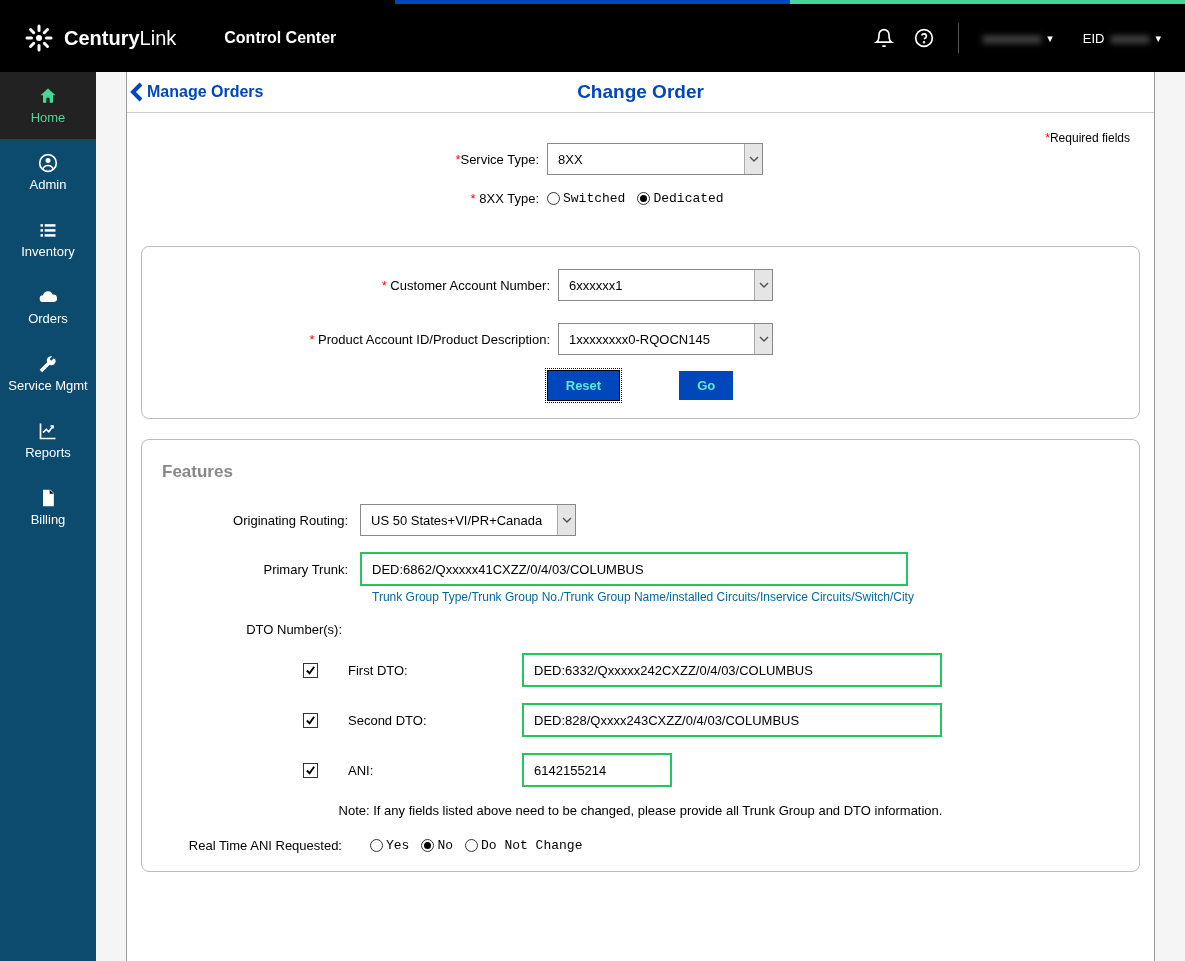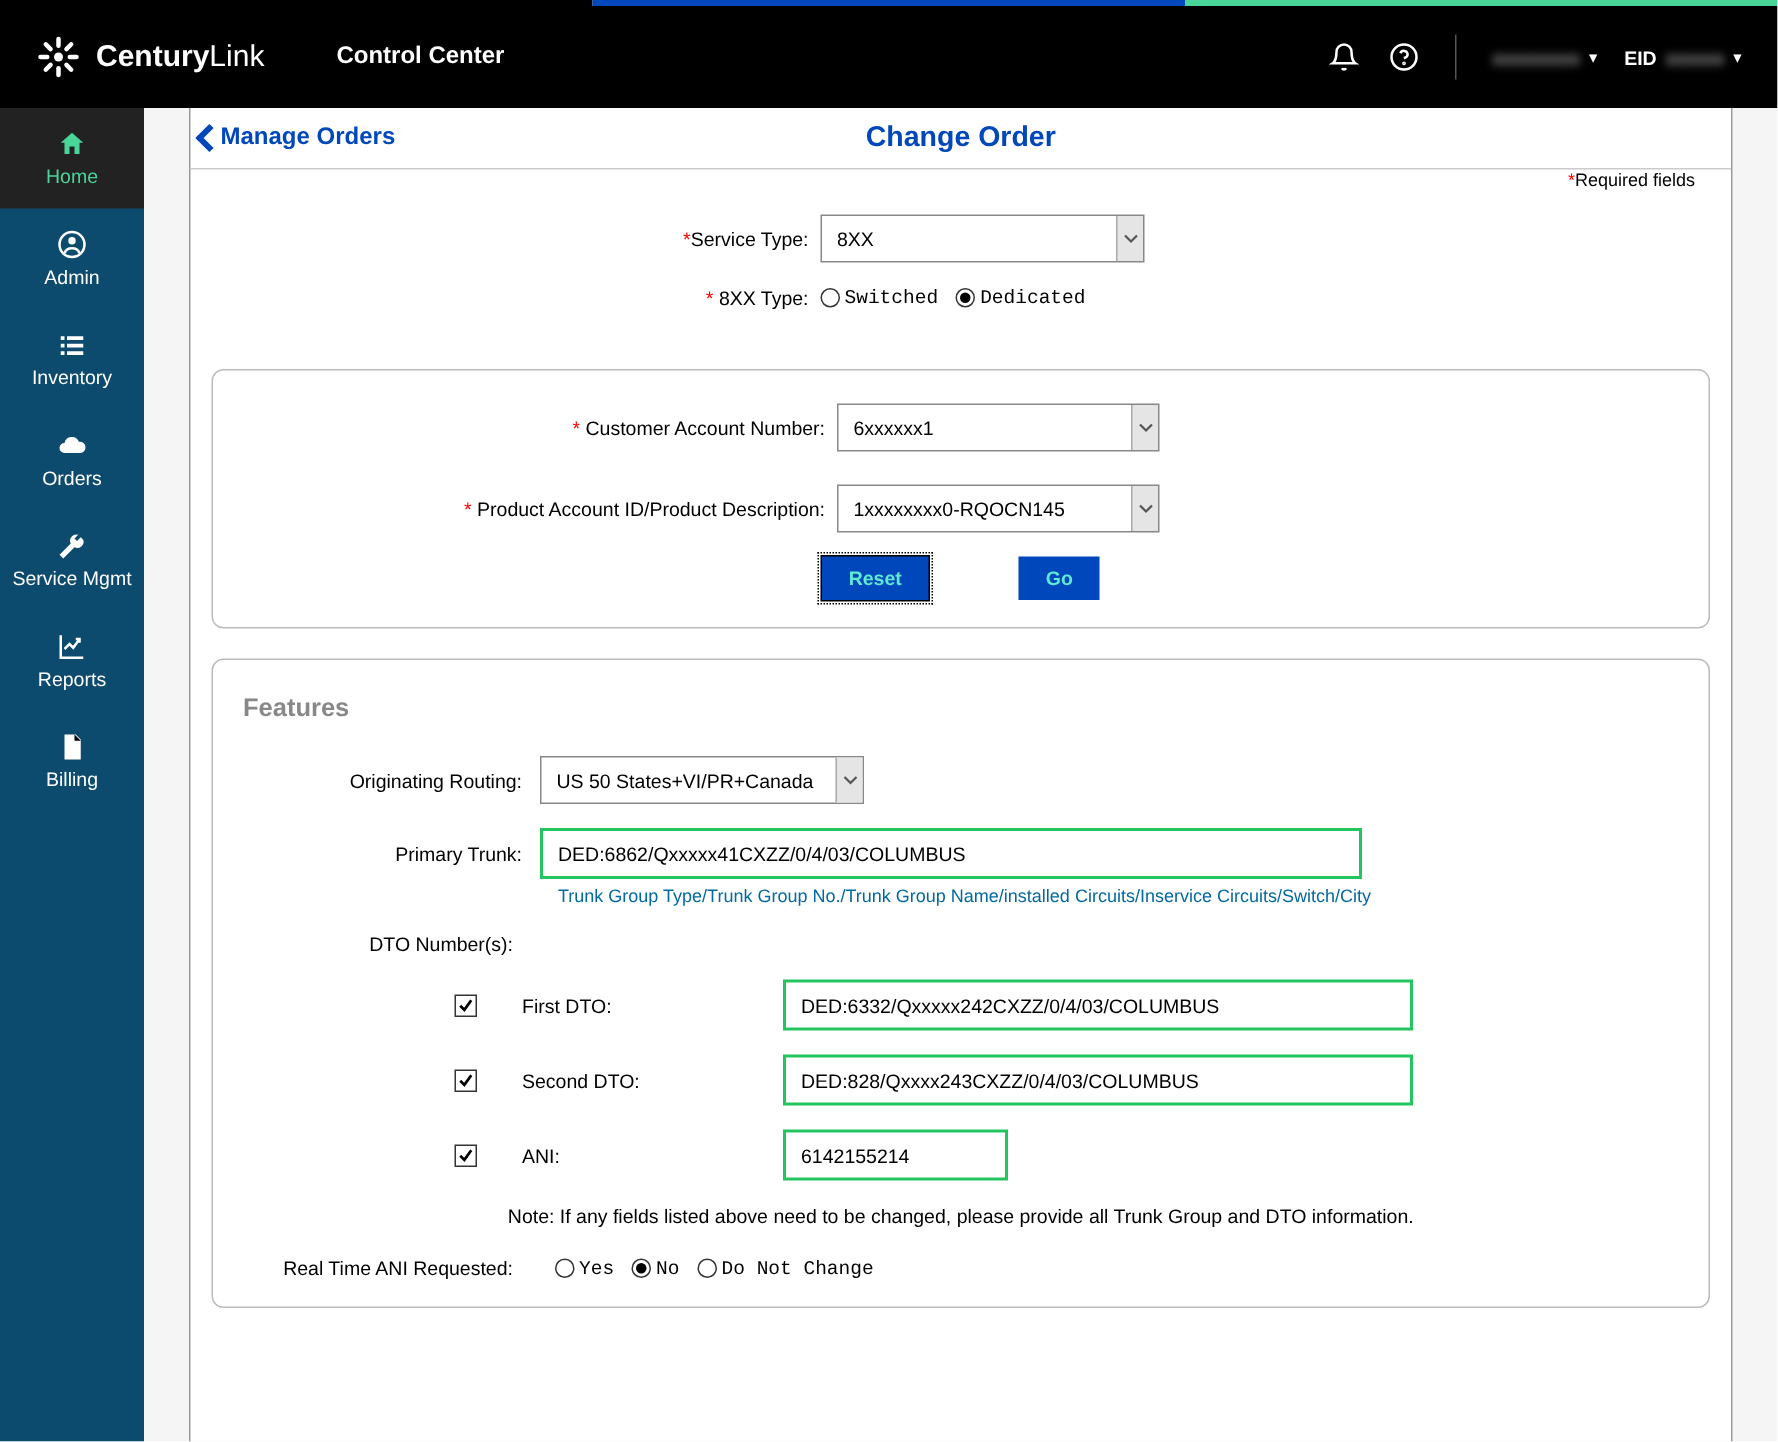--- a/index.html
+++ b/index.html
@@ -32,21 +32,21 @@
     }
     .brand { font-size: 20px; font-weight: 400; }
     .brand-bold { font-weight: 600; }
     .app-title { margin-left: 48px; font-size: 16px; font-weight: 600; }
     .header-right { margin-left: auto; display: flex; align-items: center; gap: 20px; }
     .header-icon { width: 20px; height: 20px; cursor: pointer; }
     .divider-v { width: 1px; height: 30px; background: #555; margin: 0 4px; }
     .user-block { display: flex; align-items: center; gap: 6px; color: #fff; font-size: 13px; cursor: pointer; }
     .blur { filter: blur(3px); color: #ccc; }
     .chevron-sm { font-size: 11px; }
-    .eid-label { font-weight: 700; margin-left: 12px; }
+    .eid-label { font-weight: 400; margin-left: 24px; }
     .shell { display: flex; height: calc(961px - 72px); }
     .sidebar {
       width: 96px;
       background: #0c4a6e;
       color: #fff;
       display: flex;
       flex-direction: column;
     }
     .nav-item {
       display: flex;
@@ -97,21 +97,21 @@
     }
     .page-title {
       position: absolute;
       left: 50%;
       transform: translateX(-50%);
       color: #0047bb;
       font-weight: 700;
       font-size: 19px;
     }
     .section1 { padding: 30px 12px 18px 12px; position: relative; }
-    .req-note { position: absolute; top: 0; right: 24px; font-size: 12px; }
+    .req-note { position: absolute; top: 18px; right: 24px; font-size: 12px; }
     .req-star { color: red; }
     .form-row { display: flex; align-items: center; margin-bottom: 16px; }
     .label-col { width: 408px; text-align: right; padding-right: 8px; font-size: 13px; }
     .label-col2 { width: 398px; text-align: right; padding-right: 8px; font-size: 13px; }
     .input-col { flex: 1; display: flex; align-items: flex-start; gap: 16px; }
     .select-box {
       height: 32px;
       border: 1px solid #888;
       display: inline-flex;
       align-items: center;

